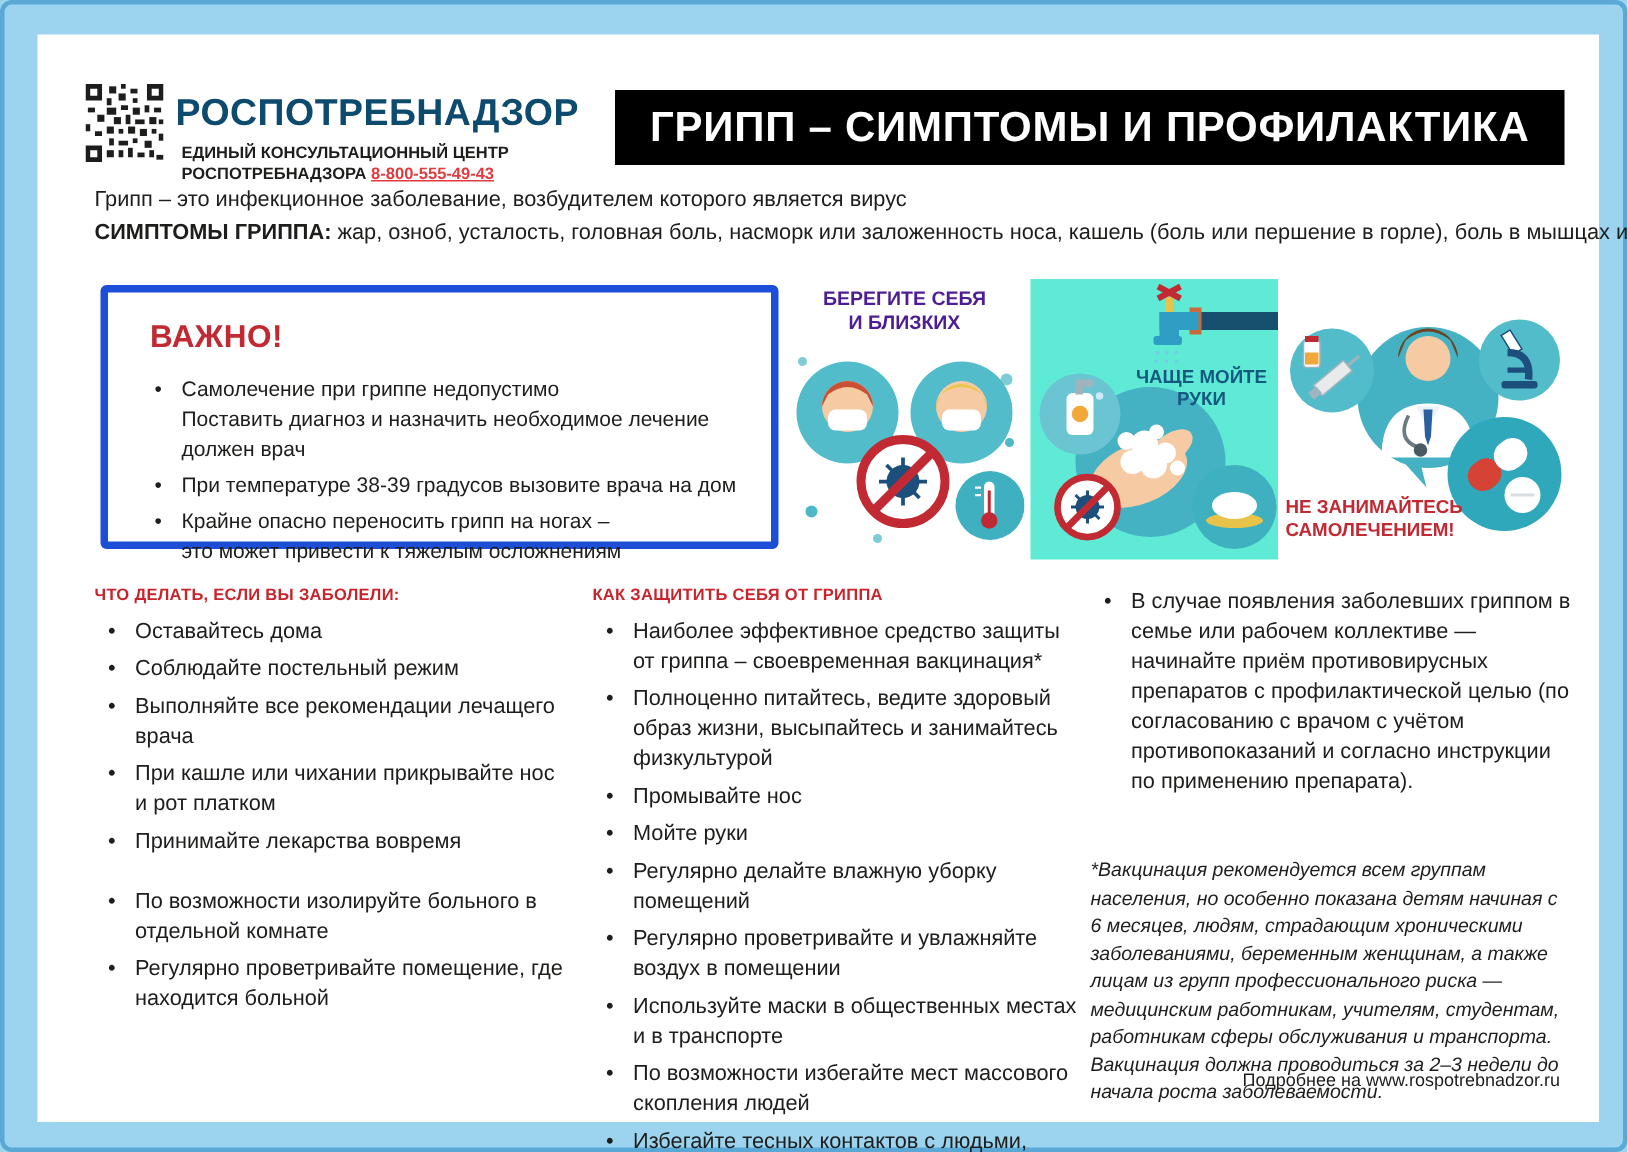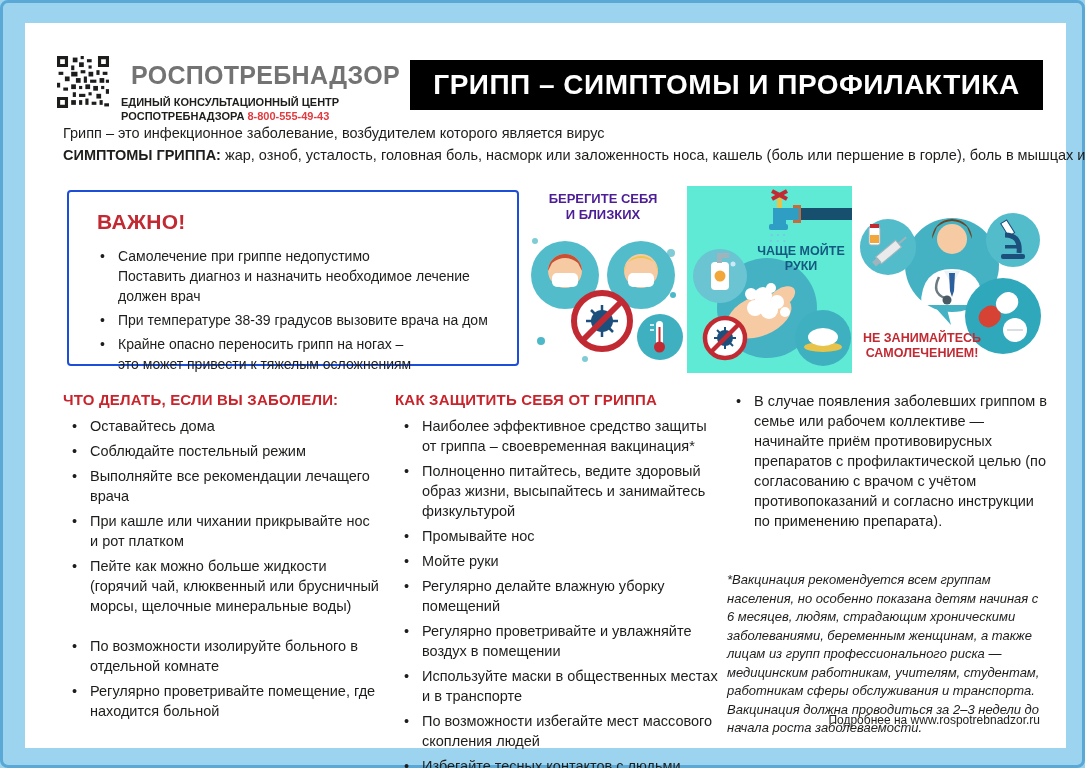--- a/index.html
+++ b/index.html
@@ -7,58 +7,58 @@
     width:1085px;height:768px;position:relative;
     background:#9CD4F0;
     font-family:"Liberation Sans", sans-serif;
     color:#1d1d1b;overflow:hidden;
   }
   .frame{position:absolute;inset:0;border:3px solid #5AA8D5;border-radius:8px;box-sizing:border-box;}
   .page{position:absolute;left:22px;top:20px;width:1041px;height:725px;background:#ffffff;}
 
   
   .qr{position:absolute;left:32px;top:33px;width:52px;height:52px;}
-  .org-name{position:absolute;left:106px;top:38px;font-size:25px;font-weight:bold;letter-spacing:.3px;color:#737373;}
+  .org-name{position:absolute;left:92px;top:38px;font-size:25px;font-weight:bold;letter-spacing:.3px;color:#0c4a6e;}
   .org-sub{position:absolute;left:96px;top:72px;font-size:11px;font-weight:bold;line-height:14px;color:#1d1d1b;}
-  .org-sub .phone{color:#E13B40;}
+  .org-sub .phone{color:#E13B40;text-decoration:underline;}
   .banner{position:absolute;left:385px;top:37px;width:633px;height:50px;background:#000000;
     display:flex;align-items:center;justify-content:center;}
   .banner-title{color:#fff;font-size:28px;font-weight:bold;letter-spacing:.5px;}
 
   
   .intro{position:absolute;left:38px;top:99px;font-size:14.5px;line-height:22px;white-space:nowrap;}
   .intro b{font-weight:bold;}
 
   
   .important-box{position:absolute;left:42px;top:167px;width:452px;height:176px;
-    border:2px solid #1d4ed8;border-radius:4px;box-sizing:border-box;padding:12px 10px 0 22px;background:#fff;}
+    border:5px solid #1d4ed8;border-radius:4px;box-sizing:border-box;padding:12px 10px 0 22px;background:#fff;}
   .important-title{color:#C22A33;font-size:21px;font-weight:bold;margin:6px 0 12px 6px;letter-spacing:.3px;}
 
   ul.bullets{list-style:none;margin:0;padding:0;}
   ul.bullets li{position:relative;padding-left:27px;font-size:14px;line-height:20px;margin-bottom:4px;}
   ul.bullets li::before{content:"•";position:absolute;left:9px;top:0;}
   .preline{white-space:pre-line;}
 
   
   .panel{position:absolute;top:160px;height:192px;}
   .panel-protect{left:498px;width:160px;text-align:center;}
   .caption-teal{color:#4c1d95;font-weight:bold;font-size:13px;line-height:16px;margin-top:8px;}
   .panel-wash{left:662px;top:163px;width:165px;height:187px;background:#5eead4;}
   .caption-navy{position:absolute;right:2px;top:58px;width:98px;color:#155880;font-weight:bold;
     font-size:12.5px;line-height:15px;text-align:center;}
   .panel-doc{left:830px;width:192px;}
   .caption-red{position:absolute;left:2px;top:148px;width:130px;color:#C22A33;font-weight:bold;
-    font-size:12.5px;line-height:15px;text-align:center;}
+    font-size:12.5px;line-height:15px;text-align:left;}
 
   
   .col{position:absolute;top:368px;}
   .col1{left:38px;width:318px;}
   .col2{left:370px;width:324px;}
   .col3{left:702px;width:322px;}
-  .section-title{color:#C9242C;font-size:15px;font-weight:bold;margin:0 0 8px 0;letter-spacing:.2px;}
+  .section-title{color:#C9242C;font-size:11px;font-weight:bold;margin:0 0 8px 0;letter-spacing:.2px;}
   .col ul.bullets li{font-size:14.5px;line-height:20px;margin-bottom:5px;}
   .section + .section{margin-top:20px;}
   .footnote{margin-top:40px;font-style:italic;font-size:13px;line-height:18.5px;}
   .more-info{position:absolute;right:26px;top:690px;font-size:12px;}
 </style>
 </head>
 <body>
 
 <div class="frame">
 <div class="page">
@@ -281,21 +281,21 @@
   </div>
 
   <div class="col col1">
     <div class="section">
       <h3 class="section-title">ЧТО ДЕЛАТЬ, ЕСЛИ ВЫ ЗАБОЛЕЛИ:</h3>
       <ul class="bullets">
         <li>Оставайтесь дома</li>
         <li>Соблюдайте постельный режим</li>
         <li>Выполняйте все рекомендации лечащего врача</li>
         <li>При кашле или чихании прикрывайте нос и рот платком</li>
-        <li>Пейте как можно больше жидкости (горячий чай, клюквенный или брусничный морсы, щелочные минеральные воды)</li>
+        <li>Принимайте лекарства вовремя</li>
       </ul>
     </div>
     <div class="section">
       <ul class="bullets">
         <li>По возможности изолируйте больного в отдельной комнате</li>
         <li>Регулярно проветривайте помещение, где находится больной</li>
 
       </ul>
     </div>
   </div>

